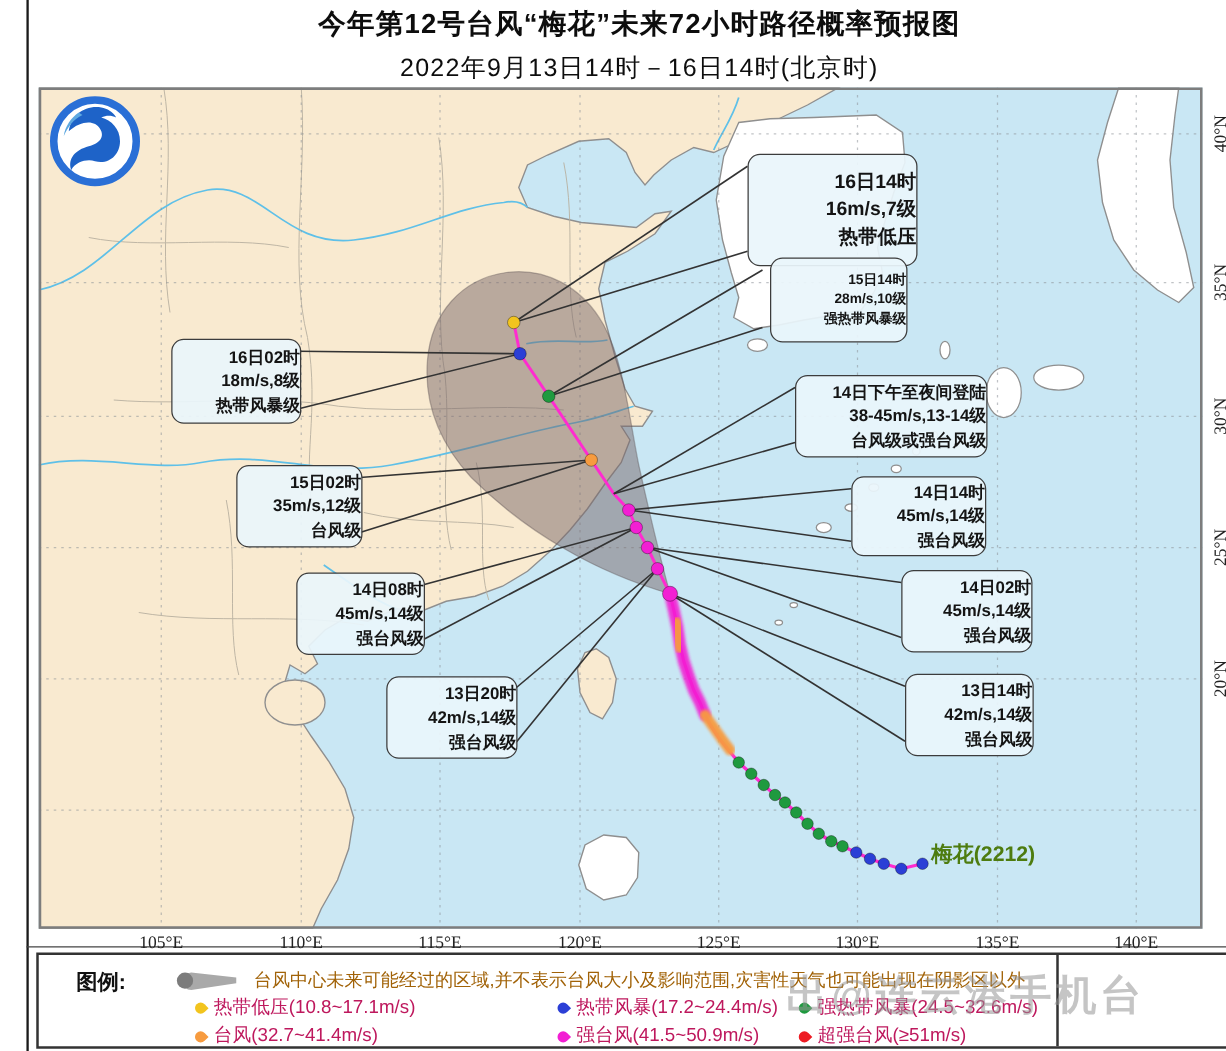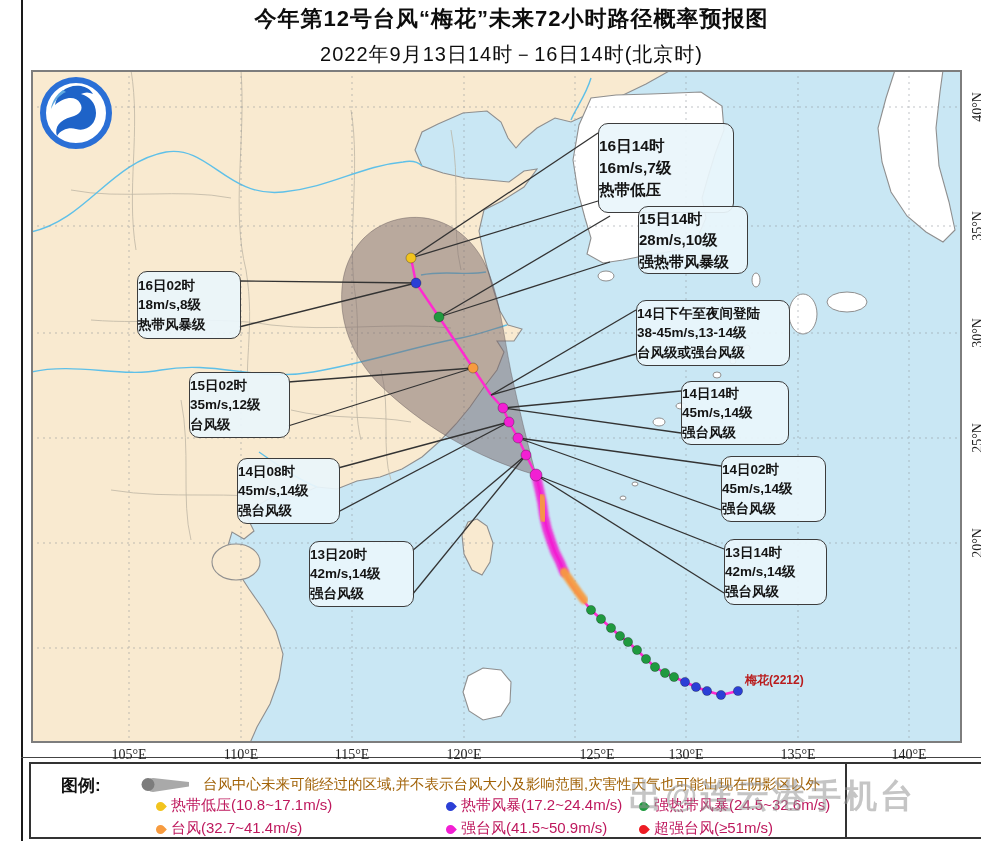--- a/index.html
+++ b/index.html
@@ -16,24 +16,24 @@
   #map-svg,#overlay-svg{position:absolute;left:0;top:0;}
   #overlay-svg{z-index:10;}
   
   #credit{position:absolute;right:48px;top:18px;text-align:center;z-index:20;}
   #credit-agency{color:#e8262c;font-size:20px;font-weight:700;letter-spacing:7px;}
   #credit-produced{color:#2438cf;font-size:19px;font-weight:700;margin-top:4px;letter-spacing:1px;}
   
   #logo{position:absolute;left:8px;top:6px;z-index:20;}
   
   .callout{position:absolute;z-index:30;background:rgba(233,245,251,0.93);border:1.6px solid #3c3c3c;
-           border-radius:10px;color:#141414;font-weight:600;text-align:left;
+           border-radius:10px;color:#141414;font-weight:600;text-align:right;
            display:flex;flex-direction:column;justify-content:center;line-height:1.42;}
   
-  #storm-label{position:absolute;z-index:25;color:#b91c1c;font-size:12px;font-weight:700;}
+  #storm-label{position:absolute;z-index:25;color:#4d7c0f;font-size:17px;font-weight:700;}
   
   .lon-tick{position:absolute;top:747px;transform:translateX(-50%);font-family:"Liberation Serif","DejaVu Serif",serif;
             font-size:14px;color:#222;z-index:5;}
   .lat-tick{position:absolute;left:957px;transform:translate(-50%,-50%) rotate(-90deg);
             font-family:"Liberation Serif","DejaVu Serif",serif;font-size:14px;color:#222;z-index:5;white-space:nowrap;}
   
   #legend-topline{position:absolute;left:0;top:757px;width:981px;height:1px;background:#444;}
   #legend-box{position:absolute;left:8px;top:762px;width:963px;height:77px;border:2px solid #333;background:#fff;box-sizing:border-box;}
   #legend-divider{position:absolute;left:814px;top:0;width:2px;height:100%;background:#333;}
   #legend-label{position:absolute;left:30px;top:10px;font-size:17px;font-weight:700;color:#111;}
@@ -194,21 +194,21 @@
       </svg>
     </div>
 
     <div id="storm-label" style="left:714px;top:602px;">梅花(2212)</div>
     <div id="callout-layer" style="position:absolute;left:0;top:0;width:100%;height:100%;">
         <div class="callout" style="left: 567px; top: 53px; width: 134px; height: 88px; font-size: 15.5px;">
           <div>16日14时</div>
           <div>16m/s,7级</div>
           <div>热带低压</div>
         </div>
-        <div class="callout" style="left: 607px; top: 136px; width: 108px; height: 66px; font-size: 15px;">
+        <div class="callout" style="left: 585px; top: 136px; width: 108px; height: 66px; font-size: 11px;">
           <div>15日14时</div>
           <div>28m/s,10级</div>
           <div>强热带风暴级</div>
         </div>
         <div class="callout" style="left: 605px; top: 230px; width: 152px; height: 64px; font-size: 13.5px;">
           <div>14日下午至夜间登陆</div>
           <div>38-45m/s,13-14级</div>
           <div>台风级或强台风级</div>
         </div>
         <div class="callout" style="left: 650px; top: 311px; width: 106px; height: 62px; font-size: 13.5px;">
@@ -248,21 +248,21 @@
         </div>
       </div>
     <div class="frame-border"></div>
   </div>
 
   <div id="lon-ticks">
       <span class="lon-tick" style="left: 108px;">105°E</span>
       <span class="lon-tick" style="left: 220px;">110°E</span>
       <span class="lon-tick" style="left: 331px;">115°E</span>
       <span class="lon-tick" style="left: 443px;">120°E</span>
-      <span class="lon-tick" style="left: 576px;">125°E</span>
+      <span class="lon-tick" style="left: 554px;">125°E</span>
       <span class="lon-tick" style="left: 665px;">130°E</span>
       <span class="lon-tick" style="left: 777px;">135°E</span>
       <span class="lon-tick" style="left: 888px;">140°E</span>
     </div>
   <div id="lat-ticks">
       <span class="lat-tick" style="top: 107px;">40°N</span>
       <span class="lat-tick" style="top: 226px;">35°N</span>
       <span class="lat-tick" style="top: 333px;">30°N</span>
       <span class="lat-tick" style="top: 438px;">25°N</span>
       <span class="lat-tick" style="top: 543px;">20°N</span>

